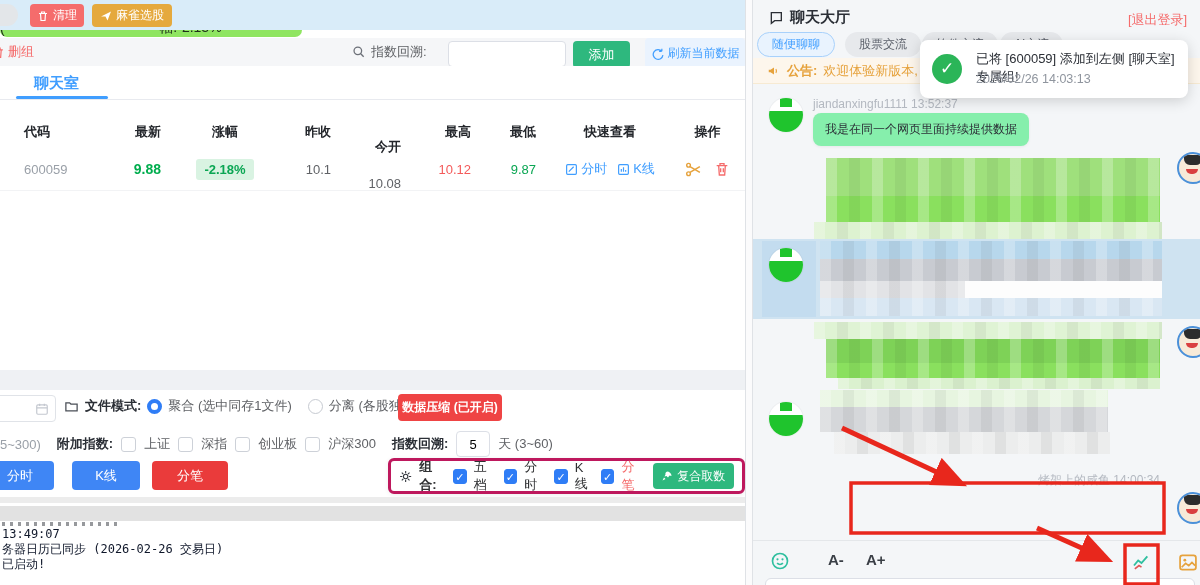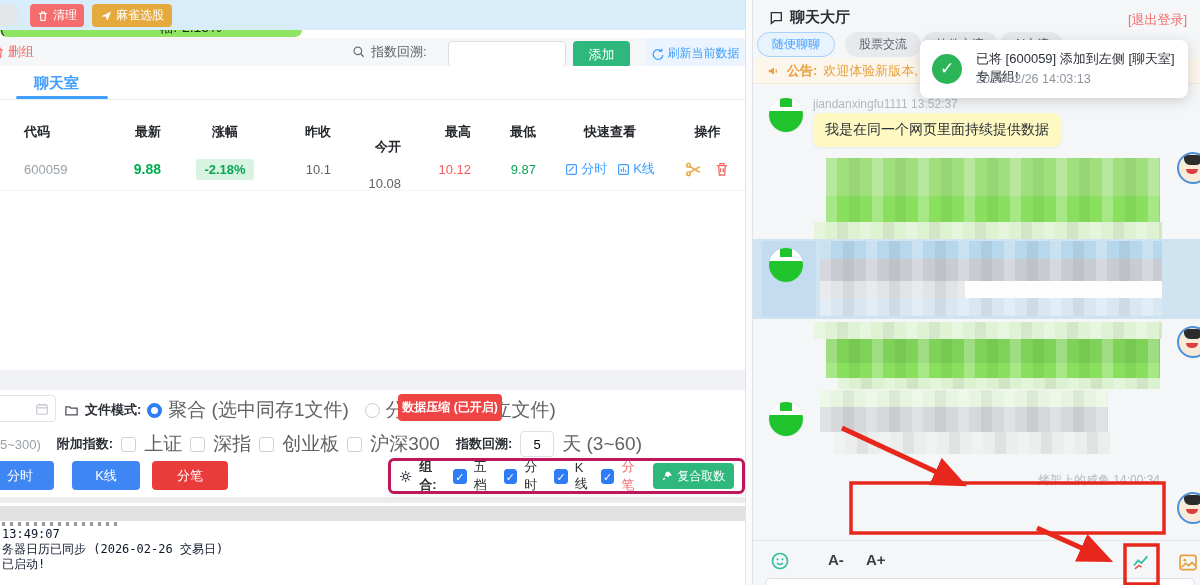--- a/index.html
+++ b/index.html
@@ -34,21 +34,21 @@
   .thead .c8, .thead .c9 { display:block; text-align:center; }
   .tdata { top:150px; height:38px; font-size:13px; color:#606266; }
   .row-sep { left:0; top:190px; width:745px; height:1px; background:#f2f3f5; }
   .price-up { color:#00ad4e; font-weight:bold; font-size:14px; }
   .chg-badge { display:inline-block; background:#d9f3e2; color:#0aa653; font-weight:bold; padding:3px 8px; border-radius:3px; font-size:13px; }
   .v-red { color:#f45a5a; } .v-green { color:#0aa653; }
   .qv-link { color:#409eff; font-size:13px; display:flex; align-items:center; gap:3px; cursor:pointer; }
   .gray-band { left:0; top:370px; width:745px; height:20px; background:#eff1f4; }
   .date-input { left:-40px; top:395px; width:96px; height:27px; border:1px solid #e0e3e8; border-radius:4px; background:#fff; }
   .lbl-bold { font-weight:bold; color:#2b2f36; font-size:13px; }
-  .lbl { color:#606266; font-size:19px; }
+  .lbl { color:#606266; font-size:13px; }
   .lbl-gray { color:#9aa0a8; font-size:13px; }
   .radio { width:15px; height:15px; border-radius:50%; border:1px solid #c6cad1; background:#fff; display:inline-block; }
   .radio.on { border:4.5px solid #2f7df6; }
   .compress-btn { left:398px; top:394px; width:104px; height:27px; background:#ef4444; font-weight:bold; }
   .cb { width:15px; height:15px; border:1px solid #cdd1d8; border-radius:3px; background:#fff; display:inline-block; }
   .cb.on { background:#2f7df6; border-color:#2f7df6; color:#fff; font-size:11px; line-height:14px; text-align:center; }
   .fetch-btn { top:461px; height:29px; font-size:13px; }
   .combo-card { left:388px; top:458px; width:357px; height:36px; background:#fff; border:3px solid #be185d; border-radius:6px; box-shadow:0 1px 5px rgba(0,0,0,.07); display:flex; align-items:center; gap:7px; padding:0 8px; }
   .combo-card .lbl2 { font-size:13px; color:#303133; }
   .stripe1 { left:0; top:497px; width:745px; height:6px; background:#ececec; }
@@ -63,21 +63,21 @@
   .logout { left:1128px; top:11px; color:#f56c6c; font-size:13px; cursor:pointer; }
   .pill { position:absolute; top:32px; height:25px; border-radius:13px; display:flex; align-items:center; justify-content:center; font-size:12px; cursor:pointer; padding:0 14px; }
   .pill.active { background:#e9f3fe; border:1px solid #a8d1fb; color:#409eff; }
   .pill.idle { background:#e7e9ec; color:#5c616b; }
   .announce { left:753px; top:58px; width:447px; height:26px; background:#fdf6ec; border-bottom:1px solid #f7ead2; display:flex; align-items:center; gap:6px; padding-left:14px; color:#e6a23c; font-size:13px; }
   .toast { left:920px; top:40px; width:268px; height:58px; background:#fff; border-radius:8px; box-shadow:0 3px 14px rgba(0,0,0,.16); z-index:60; }
   .toast-check { left:12px; top:14px; width:30px; height:30px; border-radius:50%; background:#2bb558; color:#fff; font-size:17px; text-align:center; line-height:30px; }
   .toast-msg { left:56px; top:10px; font-size:13px; color:#2b2f36; }
   .toast-time { left:56px; top:32px; font-size:12.5px; color:#8f959e; }
   .uname { position:absolute; font-size:12px; color:#b3b8c0; }
-  .bubble { position:absolute; background:#fef9c3; border-radius:8px; padding:8px 12px; font-size:14px; color:#2b2f36; box-shadow:0 1px 3px rgba(0,0,0,.06);font-family:Liberation Serif, serif; }
+  .bubble { position:absolute; background:#86efac; border-radius:8px; padding:8px 12px; font-size:12px; color:#2b2f36; box-shadow:0 1px 3px rgba(0,0,0,.06);font-family:Liberation Serif, serif; }
   .gavatar { position:absolute; width:34px; height:34px; border-radius:50%; background:#fff; overflow:hidden; box-shadow:0 0 0 1px rgba(0,0,0,.03); }
   .gavatar::before { content:""; position:absolute; left:0; right:0; bottom:0; height:21px; background:#1fc42d; }
   .gavatar::after { content:""; position:absolute; top:0; left:11px; width:12px; height:9px; background:#1fc42d; }
   .eavatar { position:absolute; width:32px; height:32px; border-radius:50%; background:#f7ead8; border:2px solid #4a90d9; overflow:hidden; z-index:5; }
   .eavatar::before { content:""; position:absolute; top:1px; left:5px; width:18px; height:10px; background:#2c2c2c; border-radius:0 0 6px 6px; }
   .eavatar::after { content:""; position:absolute; top:15px; left:7px; width:12px; height:5px; background:#d94040; border-radius:0 0 6px 6px; }
   .mosaic { position:absolute; background-image:repeating-linear-gradient(90deg, rgba(255,255,255,.25) 0 11px, rgba(255,255,255,0) 11px 23px, rgba(0,0,0,.05) 23px 34px, rgba(0,0,0,0) 34px 46px); }
   .stock-bubble { left:858px; top:492px; width:302px; height:37px; background:#8fe561; border-radius:7px; display:flex; align-items:center; justify-content:center; font-size:14px; color:#20301c; z-index:4; }
   .stock-bubble .code { color:#2463d1; font-weight:bold; cursor:pointer; }
   .chat-toolbar-sep { left:753px; top:540px; width:447px; height:1px; background:#e4e7ea; }

